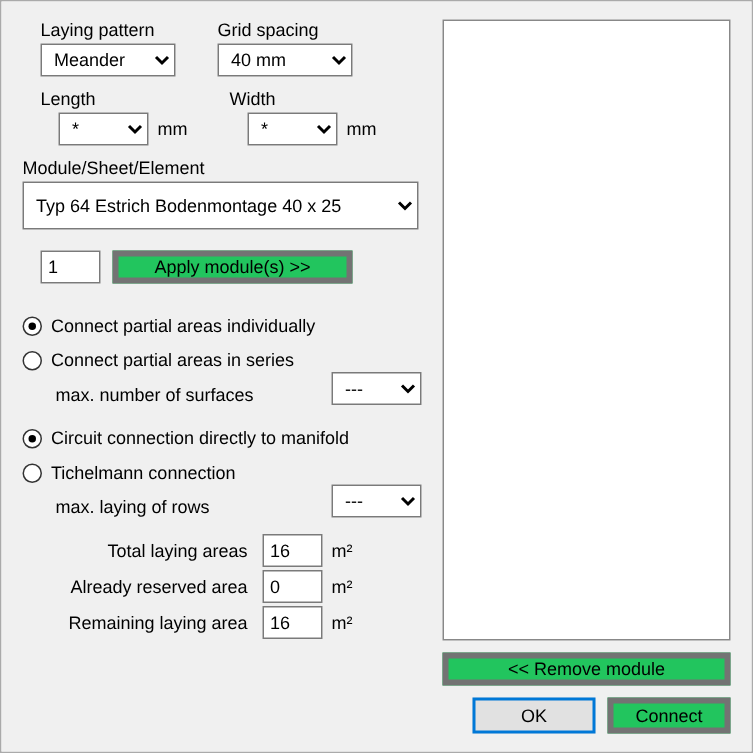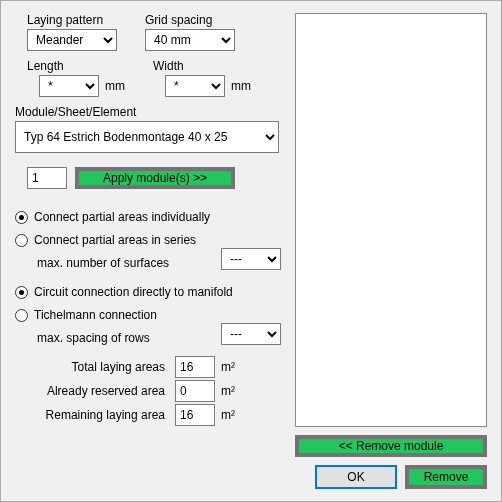--- a/index.html
+++ b/index.html
@@ -223,21 +223,21 @@
 
         <div class="radio-row">
           <span class="radio checked"></span>
           <span>Circuit connection directly to manifold</span>
         </div>
         <div class="radio-row">
           <span class="radio"></span>
           <span>Tichelmann connection</span>
         </div>
         <div class="sub-row">
-          <span class="sub-label">max. spacing of rows</span>
+          <span class="sub-label">max. laying of rows</span>
           <select class="w60">
             <option>---</option>
           </select>
         </div>
 
         <div class="stats">
           <div class="stat-row">
             <span class="stat-label">Total laying areas</span>
             <input type="text" class="w40" value="16" style="">
             <span class="unit">m²</span>
@@ -255,19 +255,19 @@
         </div>
 
       </div>
 
       <div class="right">
         <div class="panel-list"></div>
         <div style="height:8px;"></div>
         <button class="btn wider">&lt;&lt; Remove module</button>
         <div class="footer-btns">
           <button class="btn ok">OK</button>
-          <button class="btn">Remove</button>
+          <button class="btn">Connect</button>
         </div>
       </div>
 
     </div>
   </div>
 </div>
 
 </body></html>

